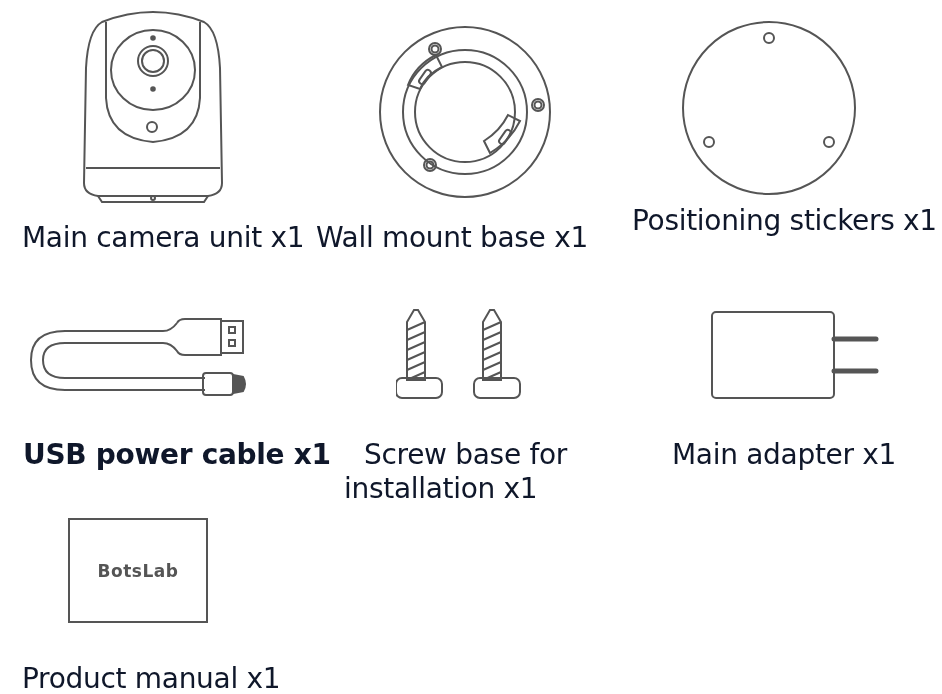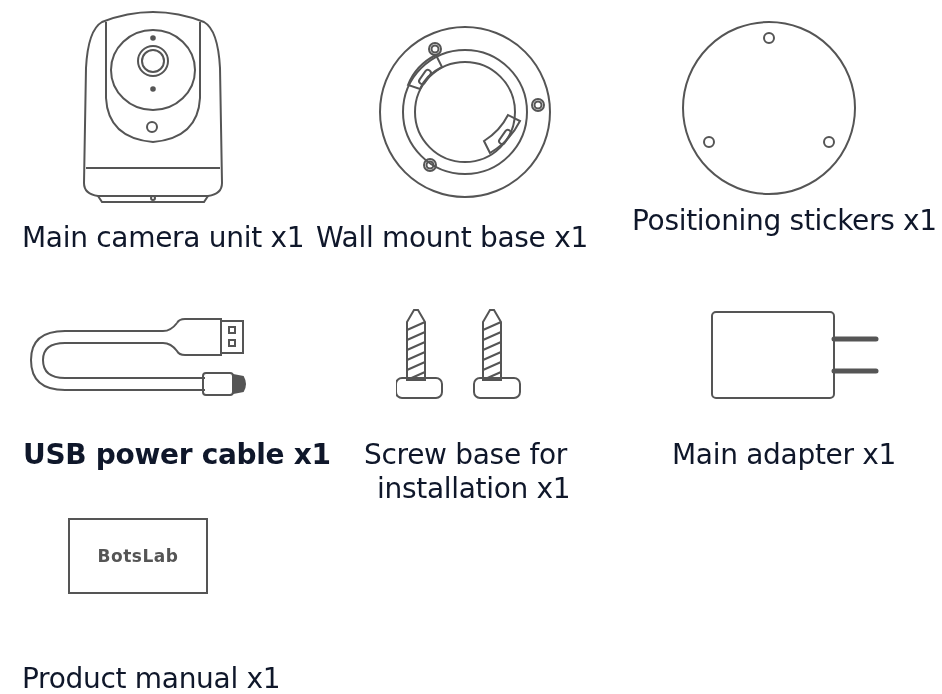--- a/index.html
+++ b/index.html
@@ -102,32 +102,32 @@
         <rect x="0" y="78" width="46" height="20" rx="6"></rect>
       </g>
       <g transform="translate(76,0)">
         <path d="M11 22 L11 80 L29 80 L29 22 L22 10 L18 10 Z"></path>
         <path d="M11 30 L29 22 M11 40 L29 32 M11 50 L29 42 M11 60 L29 52 M11 70 L29 62 M11 80 L29 72"></path>
         <rect x="2" y="78" width="46" height="20" rx="6"></rect>
       </g>
     </svg>
   </div>
   <div class="label" style="left:364px;top:438px;">Screw base for</div>
-  <div class="label" style="left:377px;top:472px;">installation x1</div>
+  <div class="label" style="left:344px;top:472px;">installation x1</div>
 </div>
 
 <div class="item">
   <div class="illus" style="left:710px;top:310px;">
     <svg width="172" height="92" viewBox="0 0 172 92" fill="none" stroke="#555" stroke-width="2">
       <rect x="2" y="2" width="122" height="86" rx="4"></rect>
       <path d="M124 29 L166 29" stroke-width="5" stroke-linecap="round"></path>
       <path d="M124 61 L166 61" stroke-width="5" stroke-linecap="round"></path>
     </svg>
   </div>
   <div class="label" style="left:672px;top:438px;">Main adapter x1</div>
 </div>
 
 <div class="item">
-  <div class="illus" style="left:68px;top:518px;width:140px;height:76px;border:2px solid #555;box-sizing:border-box;display:flex;align-items:center;justify-content:center;">
+  <div class="illus" style="left:68px;top:518px;width:140px;height:105px;border:2px solid #555;box-sizing:border-box;display:flex;align-items:center;justify-content:center;">
     <span style="font-family:'DejaVu Sans',sans-serif;font-weight:bold;font-size:17px;color:#555;letter-spacing:0.5px;">BotsLab</span>
   </div>
   <div class="label" style="left:22px;top:662px;">Product manual x1</div>
 </div>
 
 </body></html>

